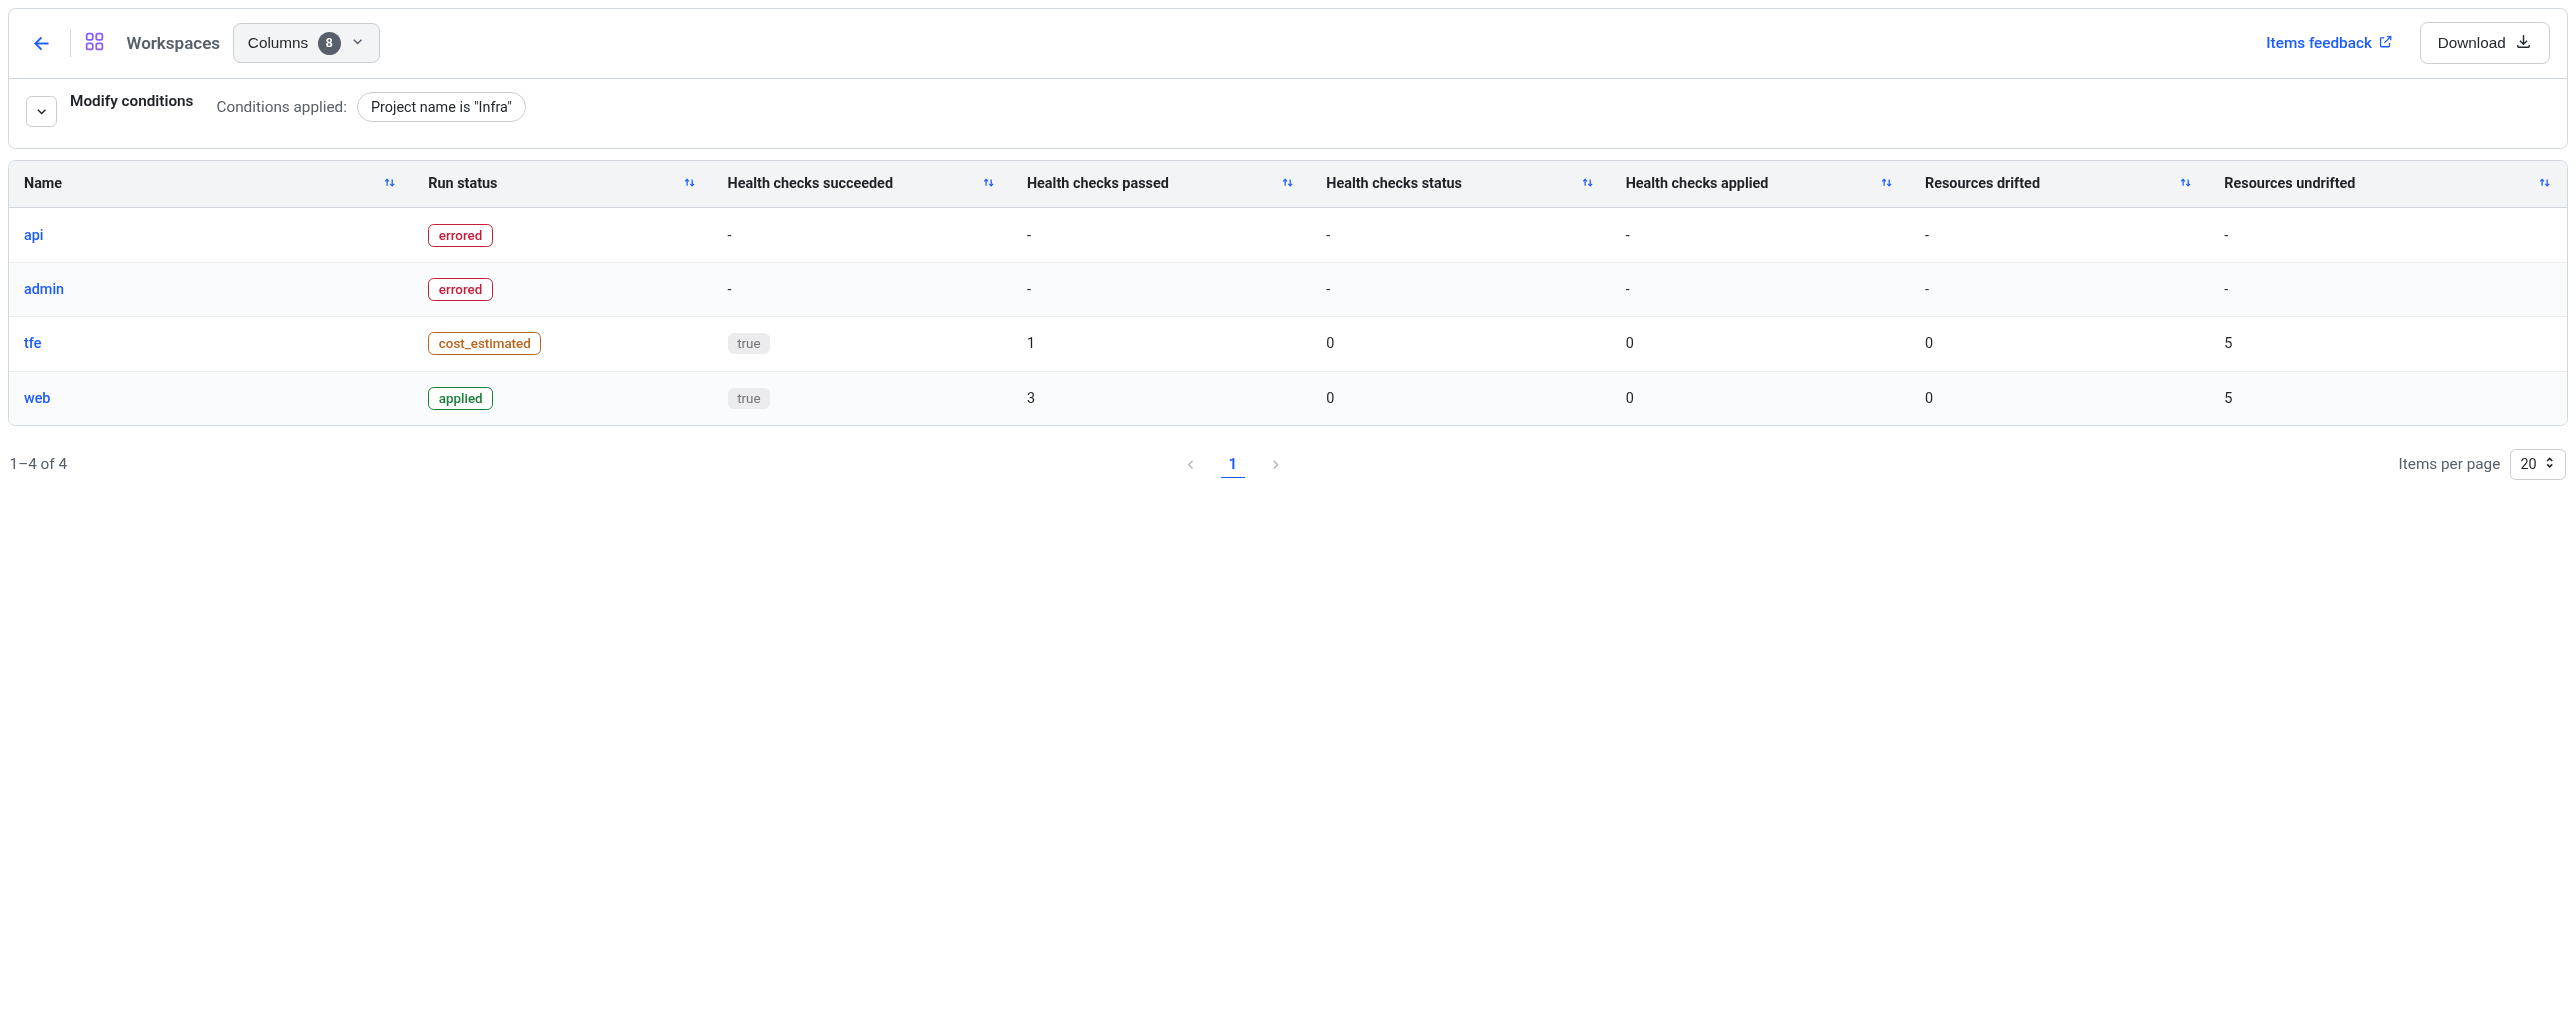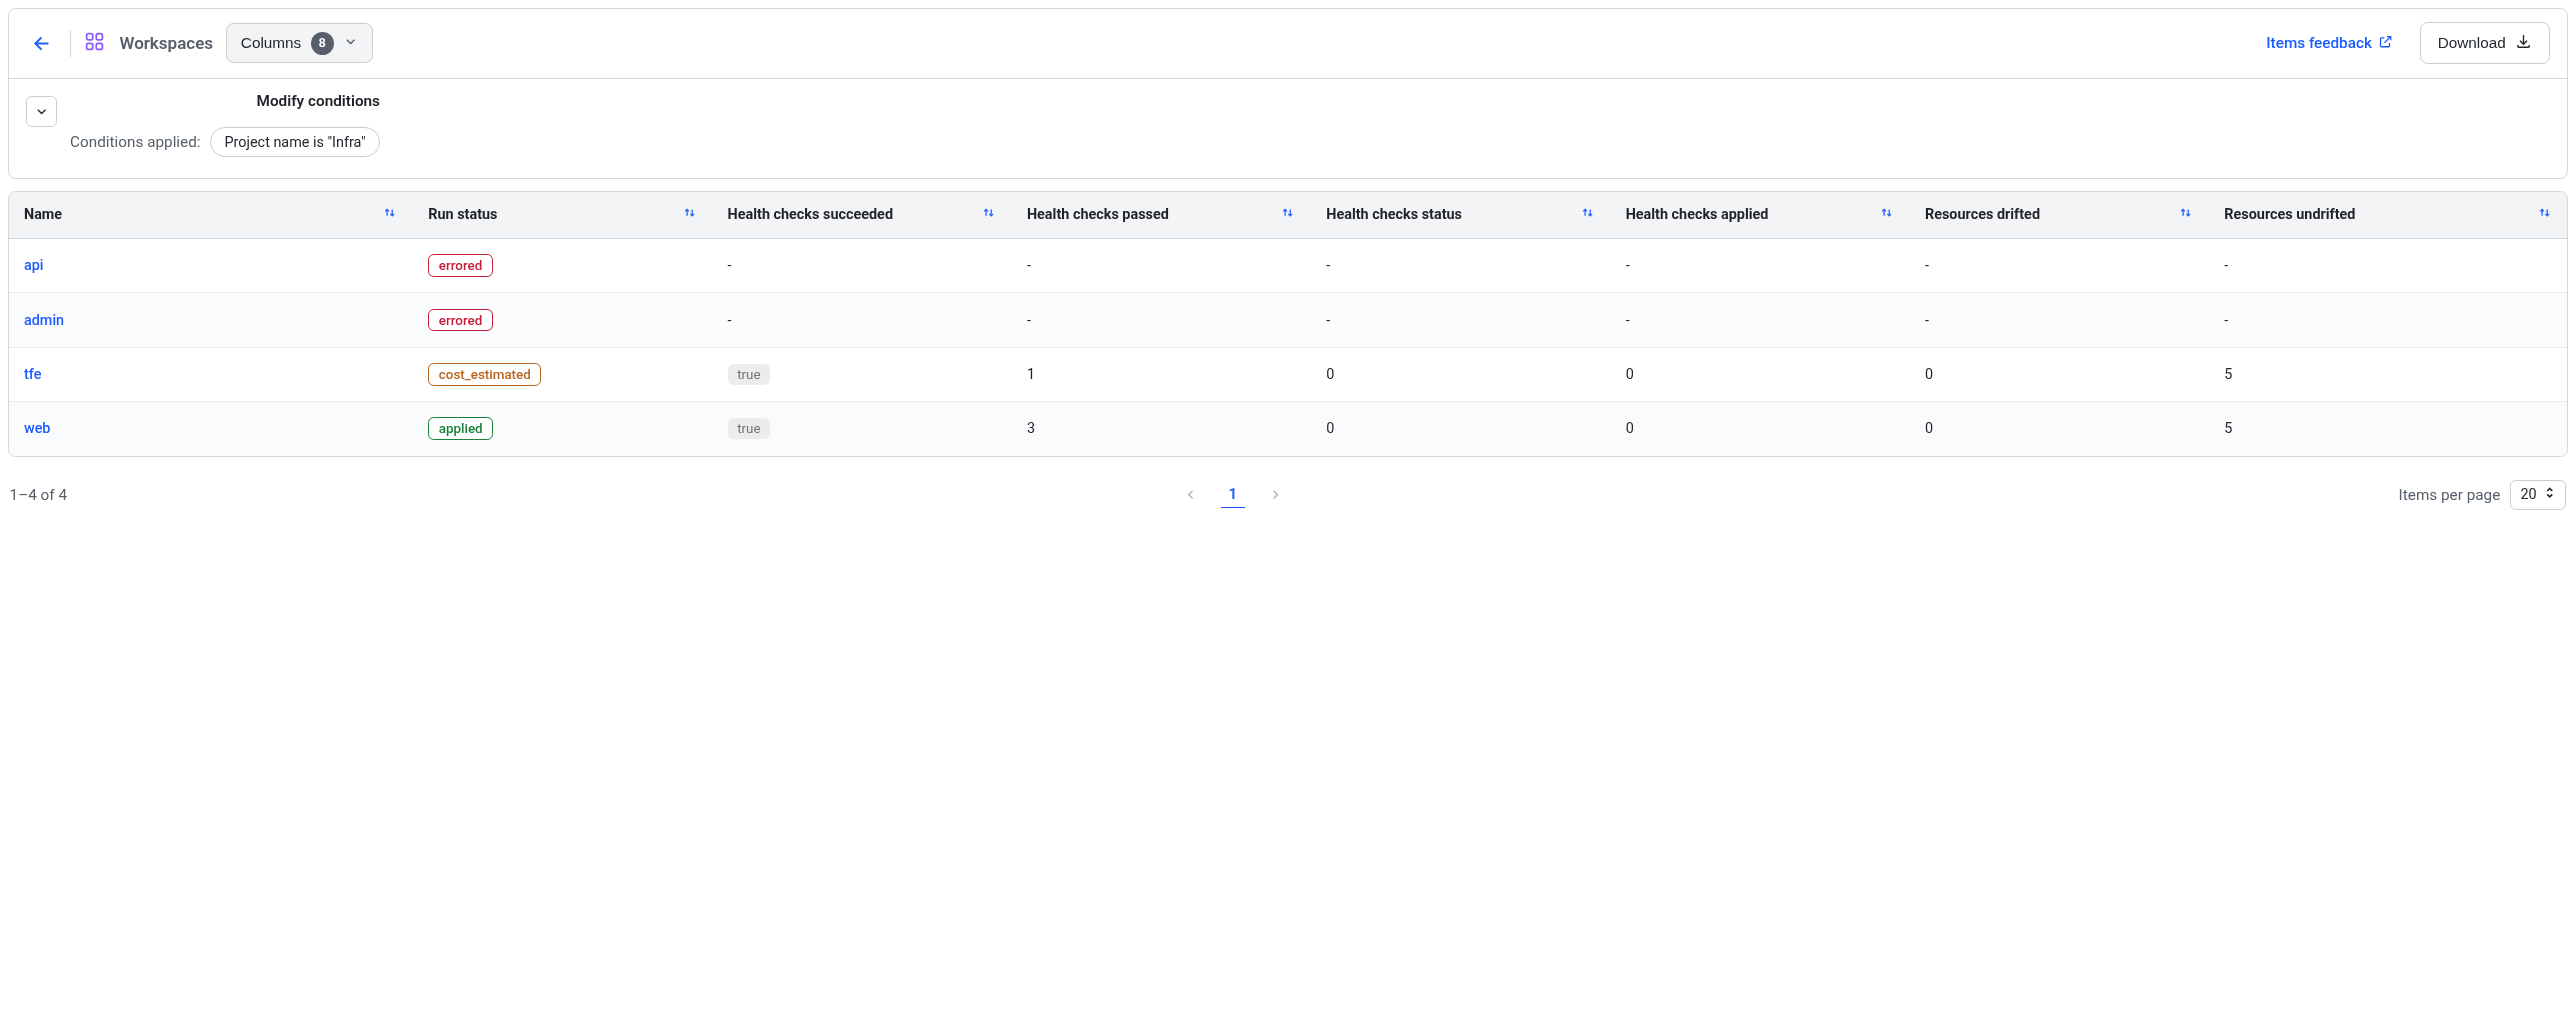--- a/index.html
+++ b/index.html
@@ -36,21 +36,21 @@
 
   .vdiv {
     width: 1px;
     height: 27px;
     background: #d0d7de;
   }
 
   .ws-label {
     display: inline-flex;
     align-items: center;
-    gap: 14px;
+    gap: 21px;
     color: #57606a;
     font-weight: 600;
     font-size: 17px;
   }
   .ws-icon svg { width: 21px; height: 21px; }
 
   .columns-btn {
     display: inline-flex;
     align-items: center;
     gap: 9.6px;
@@ -127,21 +127,21 @@
     border-radius: 5.7px;
     display: inline-flex;
     align-items: center;
     justify-content: center;
     cursor: pointer;
     background: #fff;
     margin-top: 3.8px;
   }
   .expand-btn svg { width: 15.3px; height: 15.3px; stroke: #24292f; stroke-width: 2.2; fill: none; }
 
-  .cond-text { display: flex; flex-direction: column; gap: 17px; text-align: right; }
+  .cond-text { display: flex; flex-direction: row; gap: 23px; }
   .cond-title { font-weight: 600; font-size: 15.3px; color: #1f2328; }
   .cond-applied-row { display: flex; align-items: center; gap: 9.6px; }
   .cond-applied-label { color: #57606a; font-size: 15.3px; }
   .chip {
     border: 1px solid #c9ccd1;
     border-radius: 956px;
     padding: 5.7px 13.4px;
     font-size: 14.4px;
     color: #24292f;
     background: #fff;

